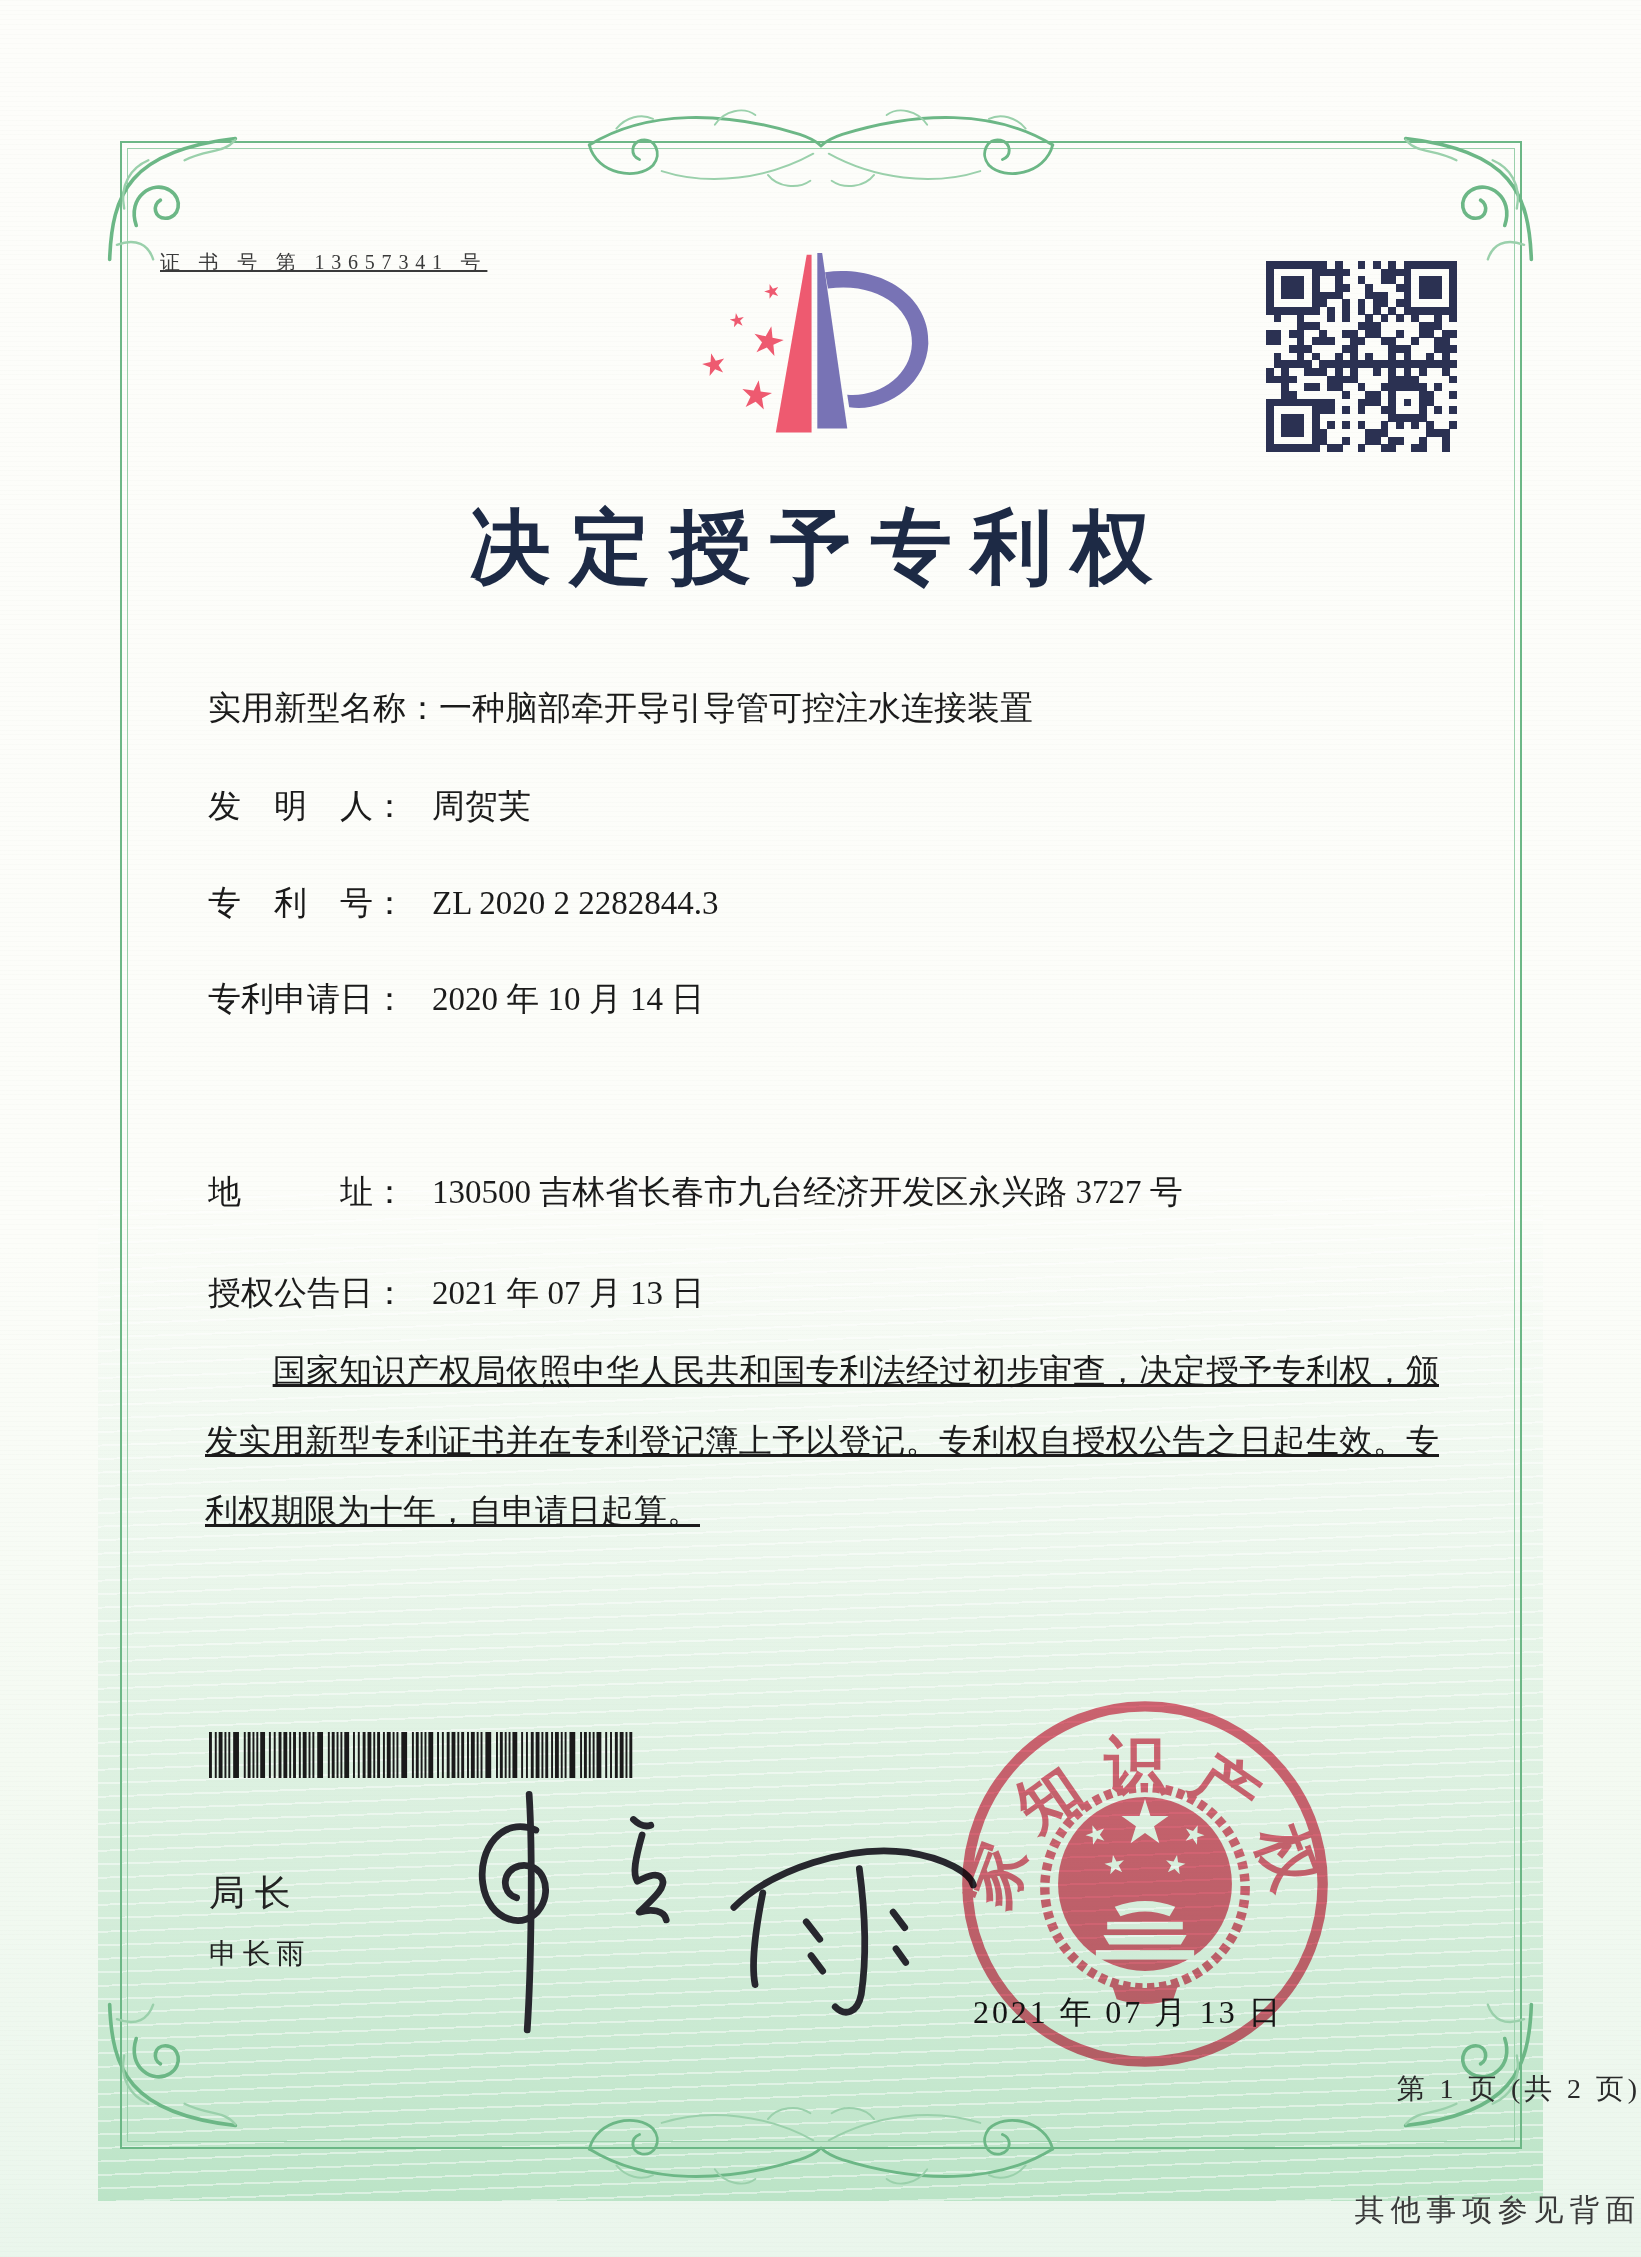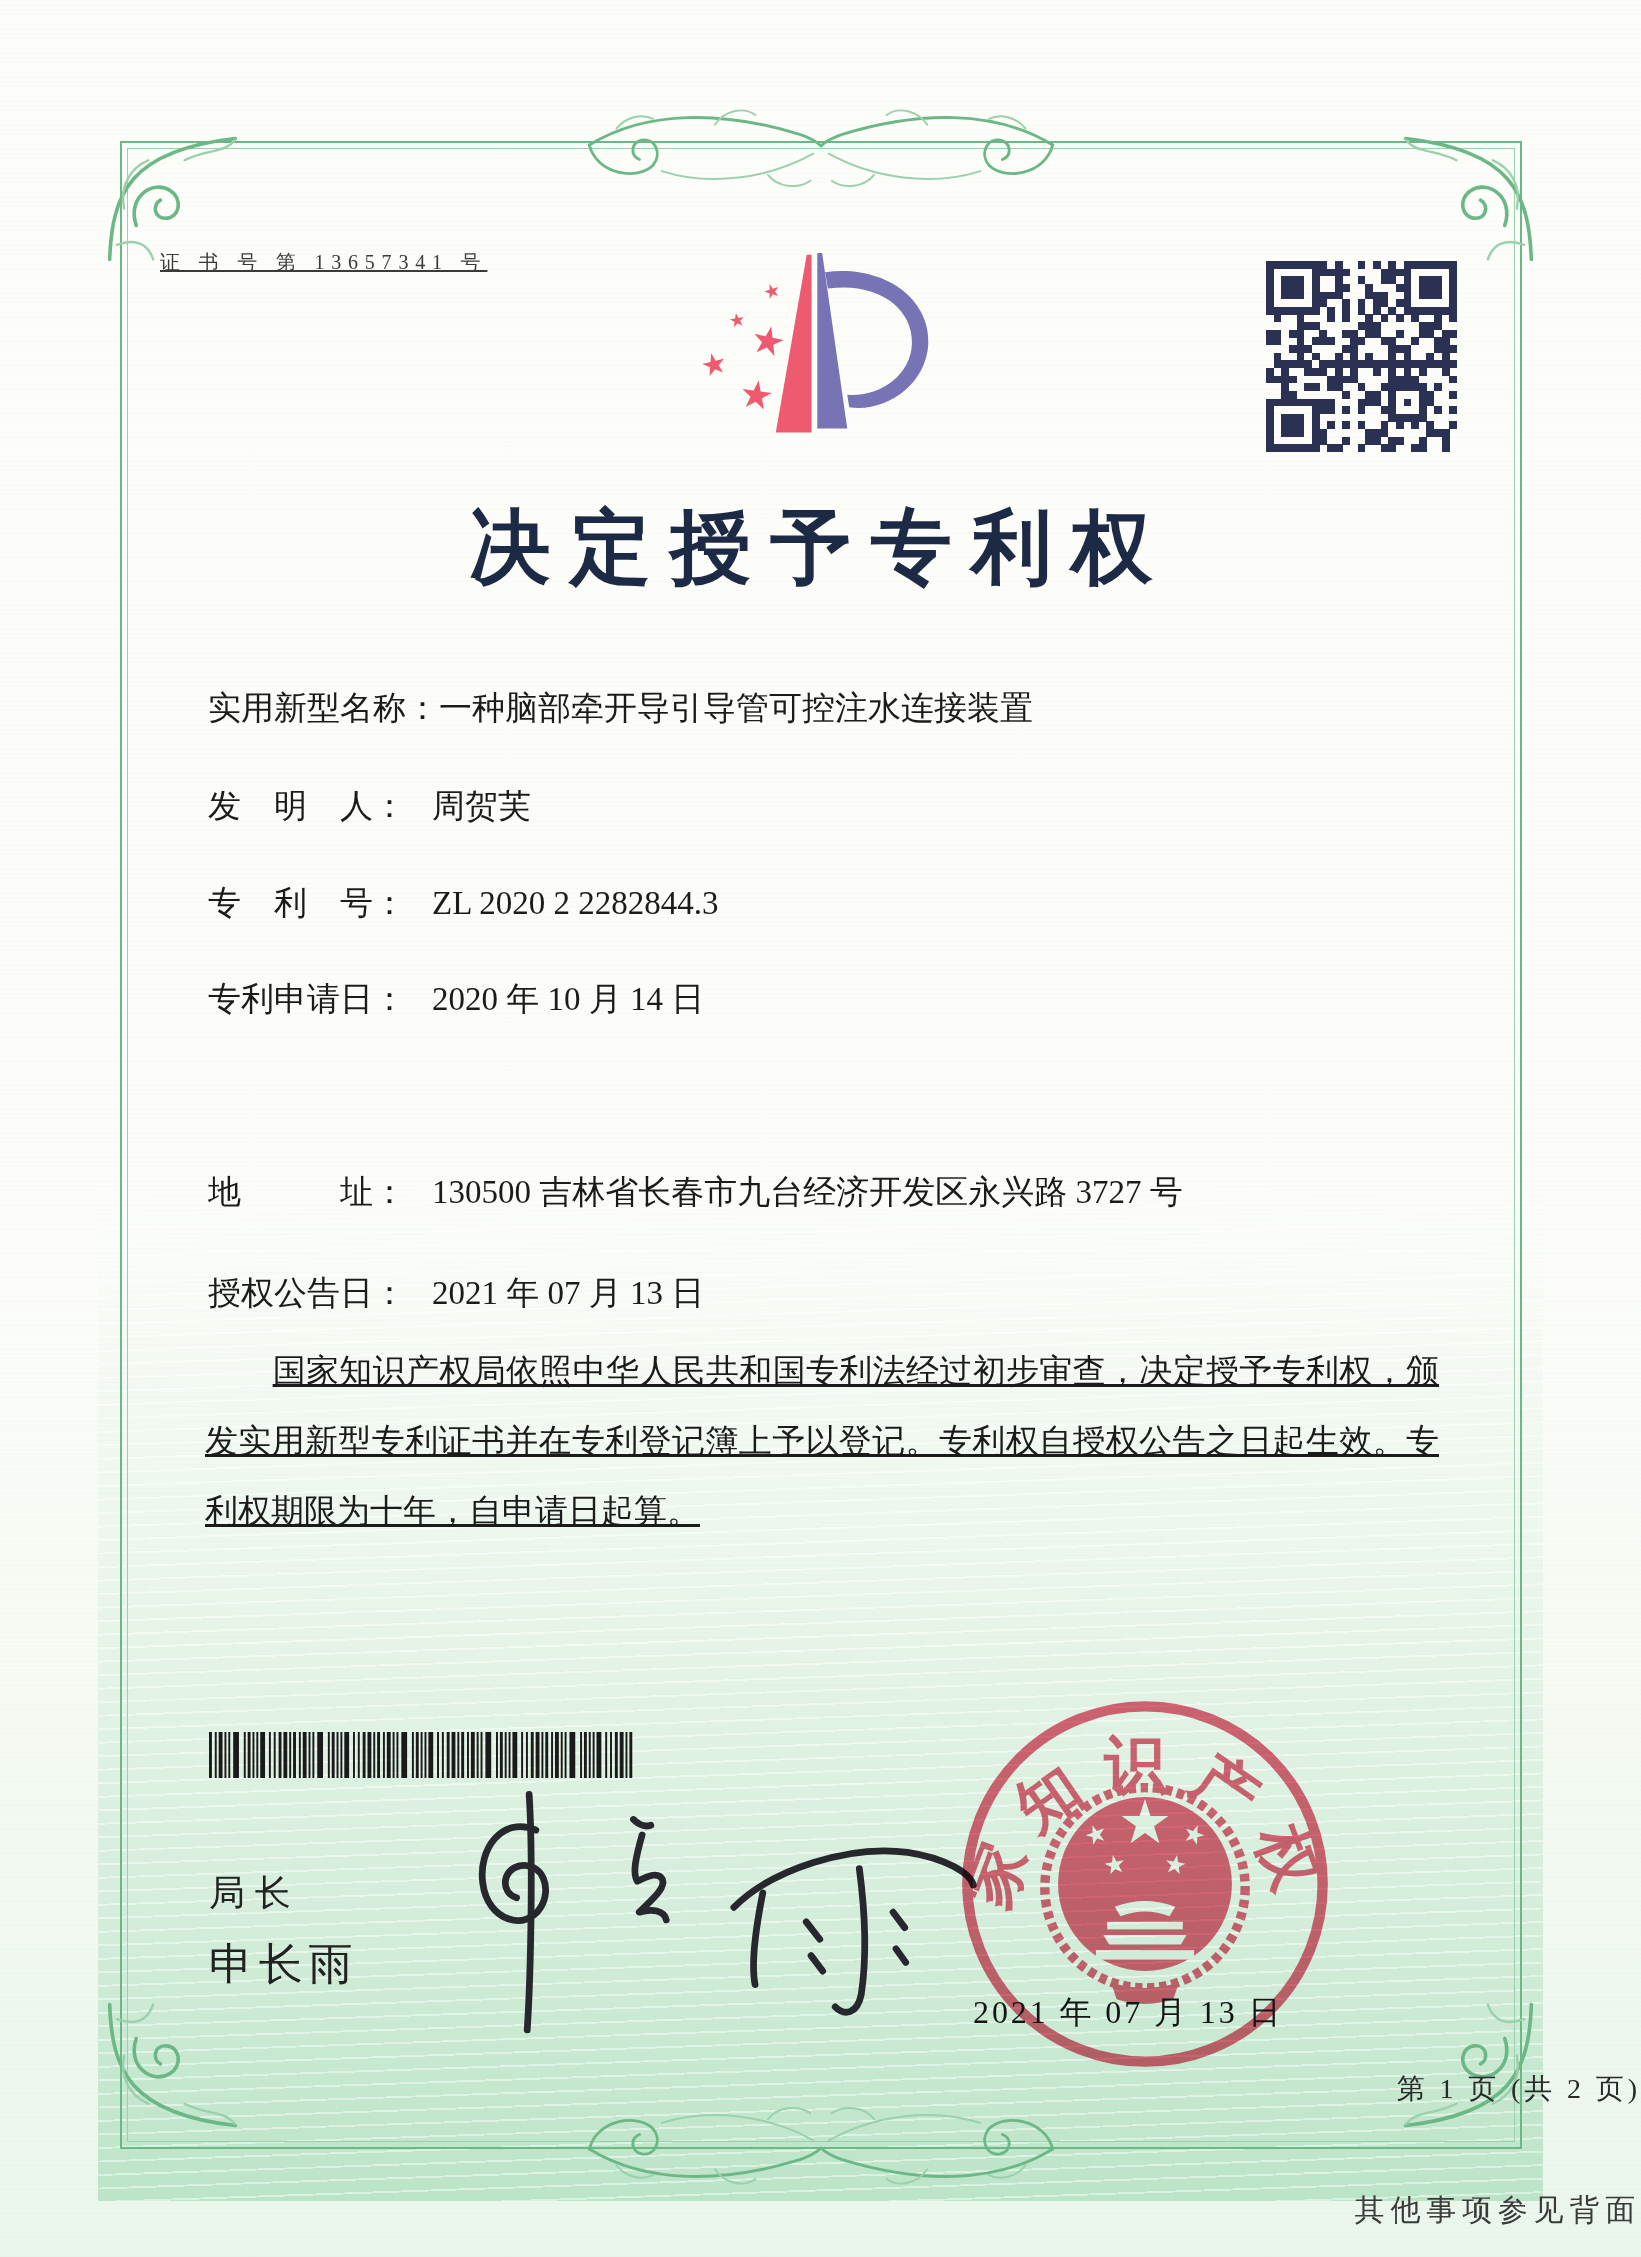--- a/index.html
+++ b/index.html
@@ -42,21 +42,21 @@
   .qr{position:absolute;left:1266px;top:261px;width:191px;height:191px;z-index:3;}
   .row{position:absolute;left:208px;width:1246px;font-size:33px;color:var(--ink);white-space:nowrap;z-index:3;}
   .row .lbl{display:inline-block;min-width:224px;}
   .row .sub2{position:absolute;left:608px;top:0;}
   .paras{position:absolute;left:205px;top:1336px;width:1234px;font-size:33px;line-height:70px;
     color:var(--ink);text-align:justify;z-index:3;text-decoration:underline;}
   .paras p{text-indent:2.05em;}
   .barcode{position:absolute;left:209px;top:1732px;width:431px;height:46px;z-index:3;}
   .sig{position:absolute;left:444px;top:1777px;width:570px;height:280px;z-index:4;}
   .director-label{position:absolute;left:209px;top:1869px;font-size:36px;letter-spacing:9.7px;color:#222;z-index:3;}
-  .director-name{position:absolute;left:209px;top:1935px;font-size:44px;letter-spacing:5.8px;color:#222;z-index:3;}
+  .director-name{position:absolute;left:209px;top:1935px;font-size:28px;letter-spacing:5.8px;color:#222;z-index:3;}
   .seal{position:absolute;left:956px;top:1695px;width:378px;height:378px;z-index:5;mix-blend-mode:multiply;opacity:.92;}
   .seal-date{position:absolute;left:973px;top:1991px;font-size:32px;letter-spacing:2.9px;color:#141414;z-index:6;white-space:nowrap;}
   .page-info{position:absolute;left:0;top:2070px;width:100%;text-align:right;font-size:28px;letter-spacing:3.9px;color:#2a2a2a;z-index:3;}
   .back-note{position:absolute;left:0;top:2190px;width:100%;text-align:right;font-size:30px;letter-spacing:5.8px;color:#3a3a3a;z-index:3;}
   .o-stroke{fill:none;stroke:var(--border-green);stroke-width:3;stroke-linecap:round;}
   .o-stroke2{fill:none;stroke:var(--border-green-light);stroke-width:2;stroke-linecap:round;}
   .sig-stroke{fill:none;stroke:#27272e;stroke-width:7;stroke-linecap:round;stroke-linejoin:round;}
 </style>
 </head>
 <body>

